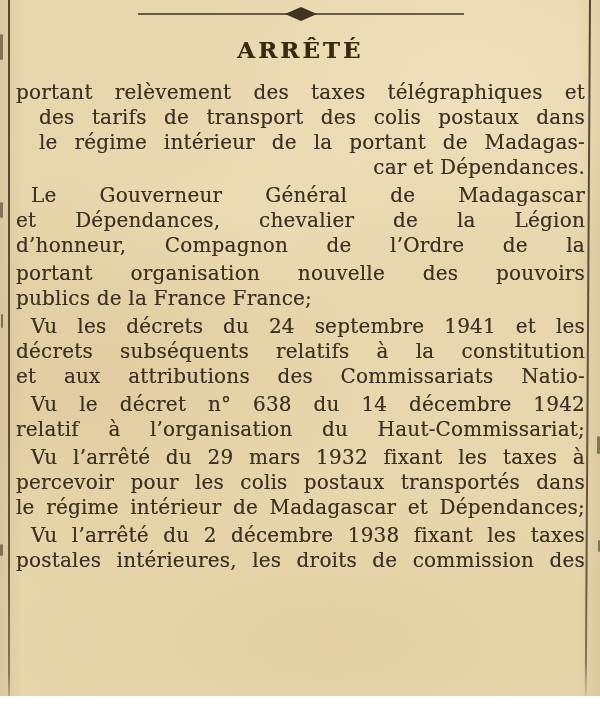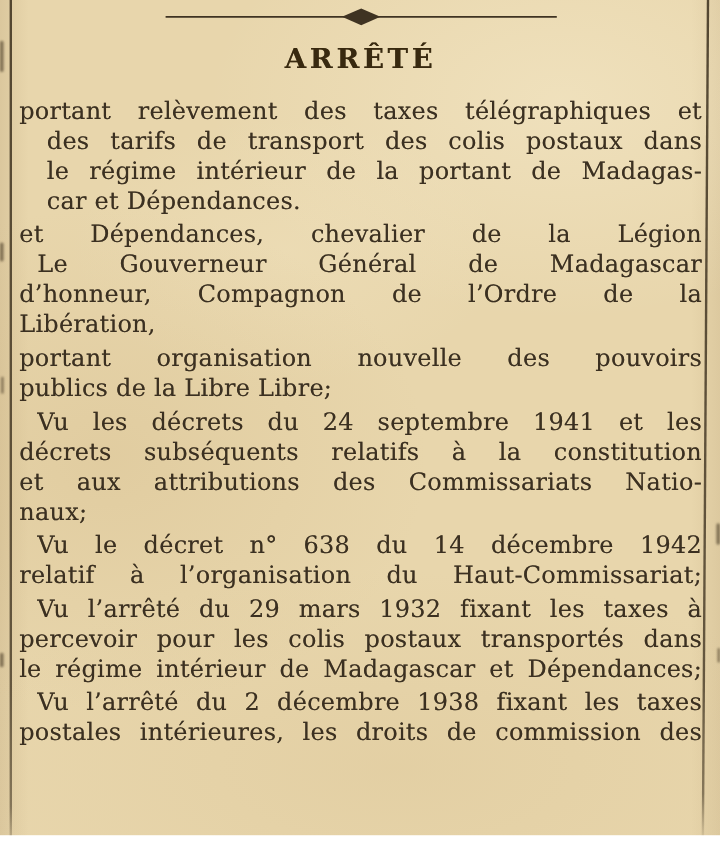--- a/index.html
+++ b/index.html
@@ -61,21 +61,21 @@
     white-space: nowrap;
     text-shadow: 0 0 0.5px rgba(59,48,33,0.55);
   }
   
   .j { white-space: normal; text-align: justify; text-align-last: justify; }
   
   .l { text-align: left; }
   
   .ind { padding-left: 15px; }
   
-  .hang { padding-left: 23px; }
+  .hang { padding-left: 23px; text-align: right; }
 </style>
 </head>
 <body>
 
 <div class="page">
 
   <div class="rule rule-left"></div>
   <div class="rule rule-right"></div>
 
   <div class="artifact" style="left:0; top:34px;  width:3px; height:26px;"></div>
@@ -97,37 +97,35 @@
     <h1 class="heading">ARRÊTÉ</h1>
 
     <div class="para para-first">
       <div class="ln j">portant relèvement des taxes télégraphiques et</div>
       <div class="ln j hang">des tarifs de transport des colis postaux dans</div>
       <div class="ln j hang">le régime intérieur de la portant de Madagas-</div>
       <div class="ln l hang">car et Dépendances.</div>
     </div>
 
     <div class="para">
+      <div class="ln j ind">Le Gouverneur Général de Madagascar</div>
       <div class="ln j">et Dépendances, chevalier de la Légion</div>
-      <div class="ln j ind">Le Gouverneur Général de Madagascar</div>
       <div class="ln j">d’honneur, Compagnon de l’Ordre de la</div>
-      <div class="ln l">Libération,</div>
     </div>
 
 
     <div class="para">
       <div class="ln j">portant organisation nouvelle des pouvoirs</div>
-      <div class="ln l">publics de la Libre Libre;</div>
+      <div class="ln l">publics de la France France;</div>
     </div>
 
     <div class="para">
       <div class="ln j ind">Vu les décrets du 24 septembre 1941 et les</div>
       <div class="ln j">décrets subséquents relatifs à la constitution</div>
       <div class="ln j">et aux attributions des Commissariats Natio-</div>
-      <div class="ln l">naux;</div>
     </div>
 
     <div class="para">
       <div class="ln j ind">Vu le décret n° 638 du 14 décembre 1942</div>
       <div class="ln j">relatif à l’organisation du Haut-Commissariat;</div>
     </div>
 
     <div class="para">
       <div class="ln j ind">Vu l’arrêté du 29 mars 1932 fixant les taxes à</div>
       <div class="ln j">percevoir pour les colis postaux transportés dans</div>

